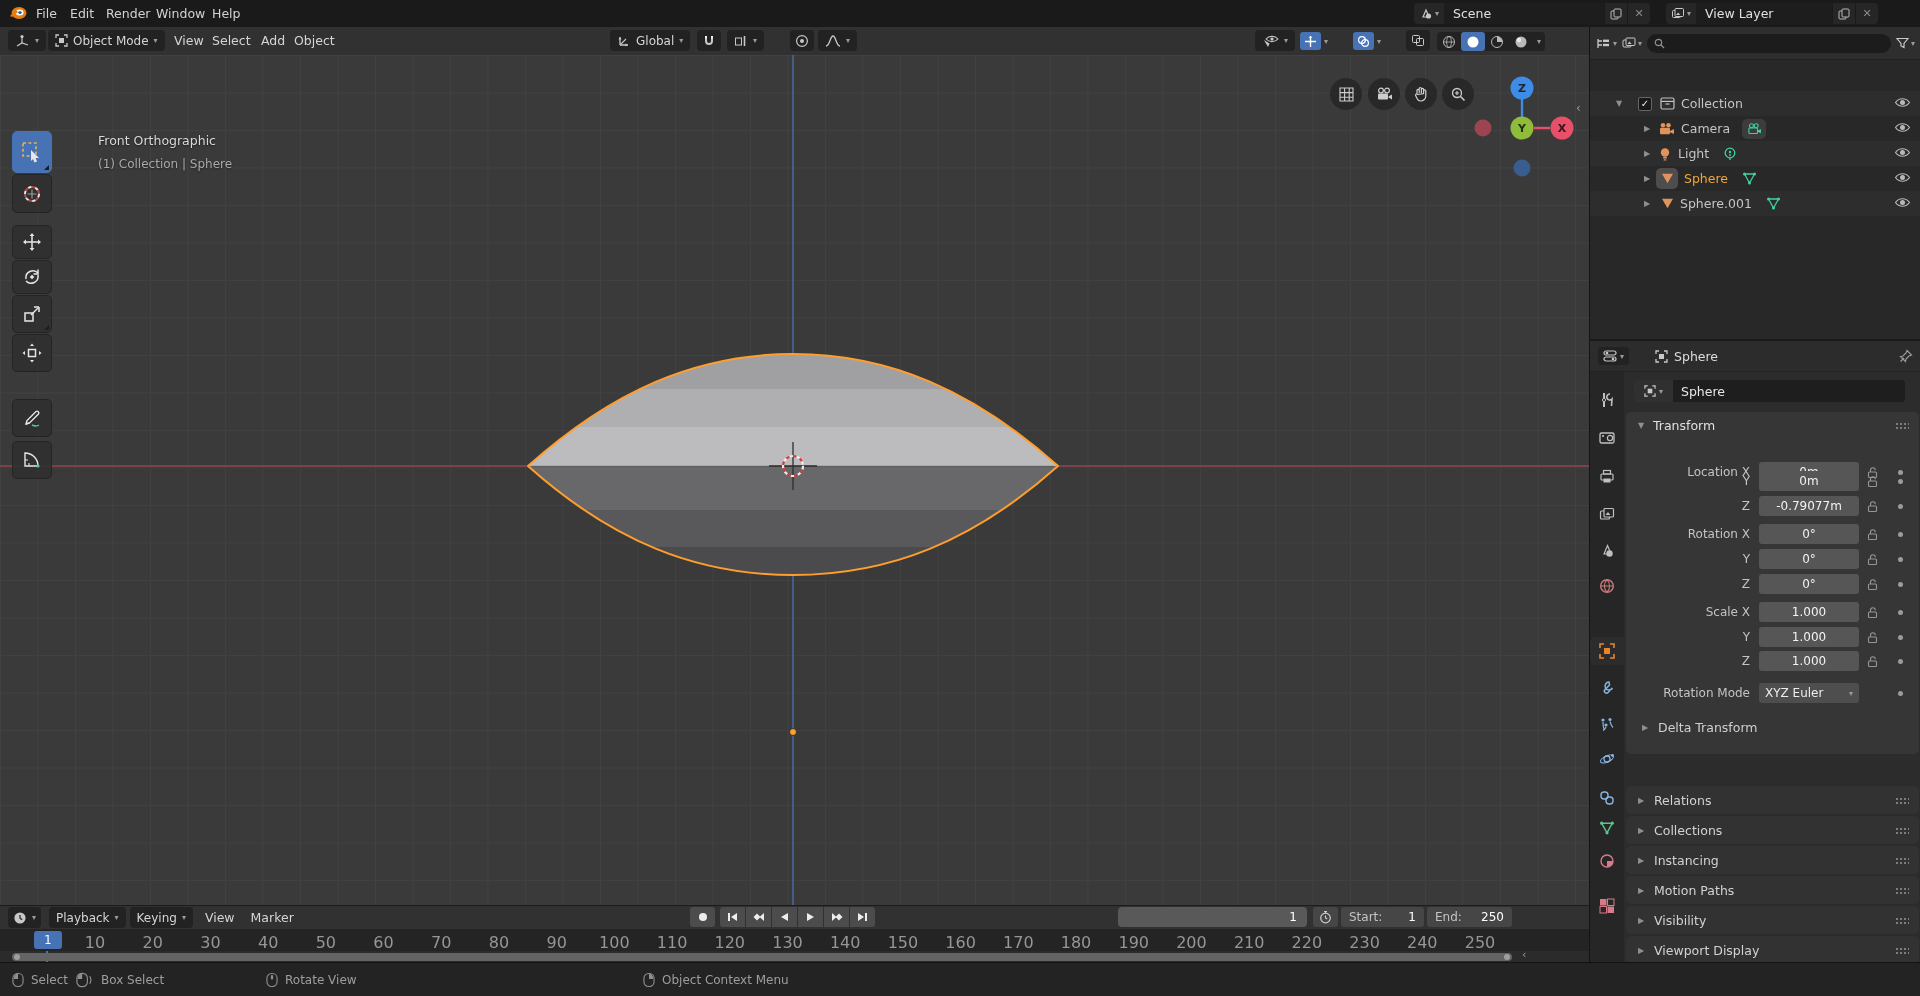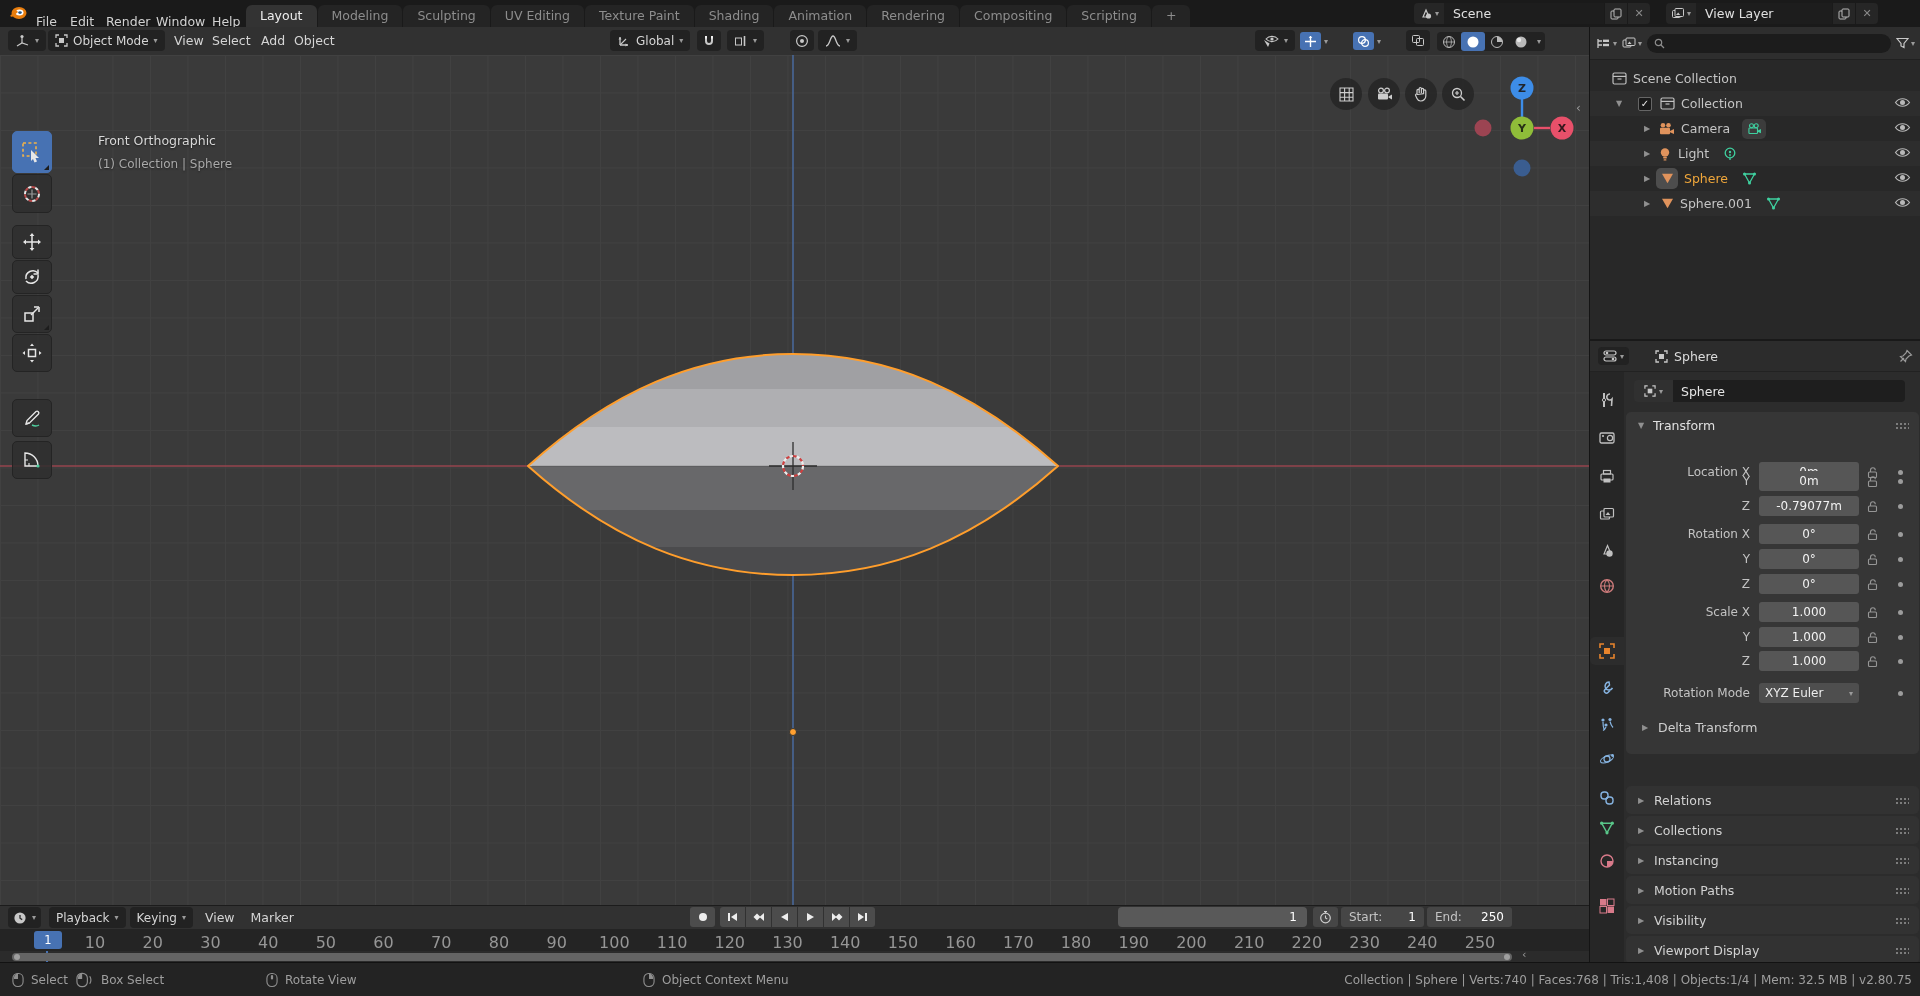--- a/index.html
+++ b/index.html
@@ -2,21 +2,21 @@
 <html><head>
 <meta charset="utf-8">
 <style>
   html,body{margin:0;padding:0;background:#111;}
   body{width:1920px;height:996px;overflow:hidden;font-family:"DejaVu Sans",sans-serif;
        -webkit-font-smoothing:antialiased;color:#ccc;position:relative;}
   .a{position:absolute;}
   .app{position:absolute;inset:0;background:#1a1a1a;}
   
   .topbar{left:0;top:0;width:1920px;height:27px;background:#1a1a1a;}
-  .menu{font-size:12.5px;color:#d2d2d2;line-height:27px;padding:8px 4px;cursor:default;}
+  .menu{font-size:12.5px;color:#d2d2d2;line-height:27px;padding:0 4px;cursor:default;}
   .tabs{left:246px;top:4px;height:23px;display:flex;align-items:flex-end;gap:1px;}
   .tab{font-size:12.5px;color:#8d8d8d;background:#242424;padding:3px 14px 4px;border-radius:6px 6px 0 0;white-space:nowrap;}
   .tab.active{background:#333333;color:#ededed;}
   .idfield{display:flex;align-items:center;height:21px;}
   .idchip{background:#262626;border-radius:4px 0 0 4px;height:21px;display:flex;align-items:center;padding:0 5px;gap:2px;}
   .idtext{background:#1d1d1d;height:21px;display:flex;align-items:center;padding:0 9px;font-size:12.5px;color:#e0e0e0;min-width:96px;}
   .idbtn{background:#262626;height:21px;width:22px;display:flex;align-items:center;justify-content:center;border-left:1px solid #1a1a1a;}
   .idbtn:last-child{border-radius:0 4px 4px 0;}
   .xg{color:#8a8a8a;font-size:11px;}
   
@@ -97,33 +97,20 @@
           <ellipse cx="12" cy="8.6" rx="1.8" ry="1.4" fill="#265787"></ellipse>
           <path d="M2 12 L8 6 L10 8 L4 13 Z" fill="#e87d0d"></path>
         </svg>
     </span>
     <span class="a menu" style="left:32px">File</span>
     <span class="a menu" style="left:66px">Edit</span>
     <span class="a menu" style="left:102px">Render</span>
     <span class="a menu" style="left:152px">Window</span>
     <span class="a menu" style="left:208px">Help</span>
 
-    <div class="a tabs">
-      <span class="tab active">Layout</span>
-      <span class="tab">Modeling</span>
-      <span class="tab">Sculpting</span>
-      <span class="tab">UV Editing</span>
-      <span class="tab">Texture Paint</span>
-      <span class="tab">Shading</span>
-      <span class="tab">Animation</span>
-      <span class="tab">Rendering</span>
-      <span class="tab">Compositing</span>
-      <span class="tab">Scripting</span>
-      <span class="tab">+</span>
-    </div>
 
     <div class="a idfield" style="left:1414px;top:3px">
       <span class="idchip">
         <svg width="14" height="14" viewBox="0 0 14 14">
             <path d="M4 10 L7 3 L10 10 Z" fill="none" stroke="#c8c8c8" stroke-width="1.2"></path>
             <circle cx="9.5" cy="9" r="2.6" fill="#c8c8c8"></circle>
           </svg>
         <span class="chev">▾</span>
       </span>
       <span class="idtext" style="min-width:142px">Scene</span>
@@ -437,29 +424,20 @@
           </svg>
       </span>
       <span style="display:flex;align-items:center;gap:2px">
         <svg width="13" height="12" viewBox="0 0 13 12">
             <path d="M1 1.5 h11 L8 6.5 V10.5 L5 9 V6.5 Z" fill="none" stroke="#c8c8c8" stroke-width="1.2"></path>
           </svg>
         <span class="chev">▾</span>
       </span>
     </div>
 
-    <div class="olrow" style="top:39px">
-      <span style="width:22px"></span>
-      <svg width="15" height="13" viewBox="0 0 15 13">
-          <rect x="1" y="1" width="13" height="11" rx="1.5" fill="none" stroke="#c1c1c1" stroke-width="1.2"></rect>
-          <path d="M1 4.4 h13" stroke="#c1c1c1" stroke-width="1.2"></path>
-          <path d="M5.5 7 h4" stroke="#c1c1c1" stroke-width="1.2"></path>
-        </svg>
-      <span class="ollabel">Scene Collection</span>
-    </div>
 
     <div class="olrow alt" style="top:64px">
       <span class="tri" style="margin-left:24px">▼</span>
       <span class="cb" style="margin-left:14px">✓</span>
       <svg style="margin-left:8px" width="15" height="13" viewBox="0 0 15 13">
           <rect x="1" y="1" width="13" height="11" rx="1.5" fill="none" stroke="#c1c1c1" stroke-width="1.2"></rect>
           <path d="M1 4.4 h13" stroke="#c1c1c1" stroke-width="1.2"></path>
           <path d="M5.5 7 h4" stroke="#c1c1c1" stroke-width="1.2"></path>
         </svg>
       <span class="ollabel">Collection</span>
@@ -973,16 +951,15 @@
         </svg>
       <span>Rotate View</span>
     </span>
     <span class="hint" style="left:643px">
       <svg width="12" height="16" viewBox="0 0 13 16">
           <rect x="1" y="1" width="11" height="14" rx="5" fill="none" stroke="#8f8f8f" stroke-width="1.2"></rect>
           <path d="M11 6 a4.5 5 0 0 0 -4.5-5 V7 H11 Z" fill="#8f8f8f"></path>
         </svg>
       <span>Object Context Menu</span>
     </span>
-    <span class="hint" style="right:8px">Collection | Sphere | Verts:740 | Faces:768 | Tris:1,408 | Objects:1/4 | Mem: 32.5 MB | v2.80.75</span>
   </div>
 
 </div>
 
 </body></html>

